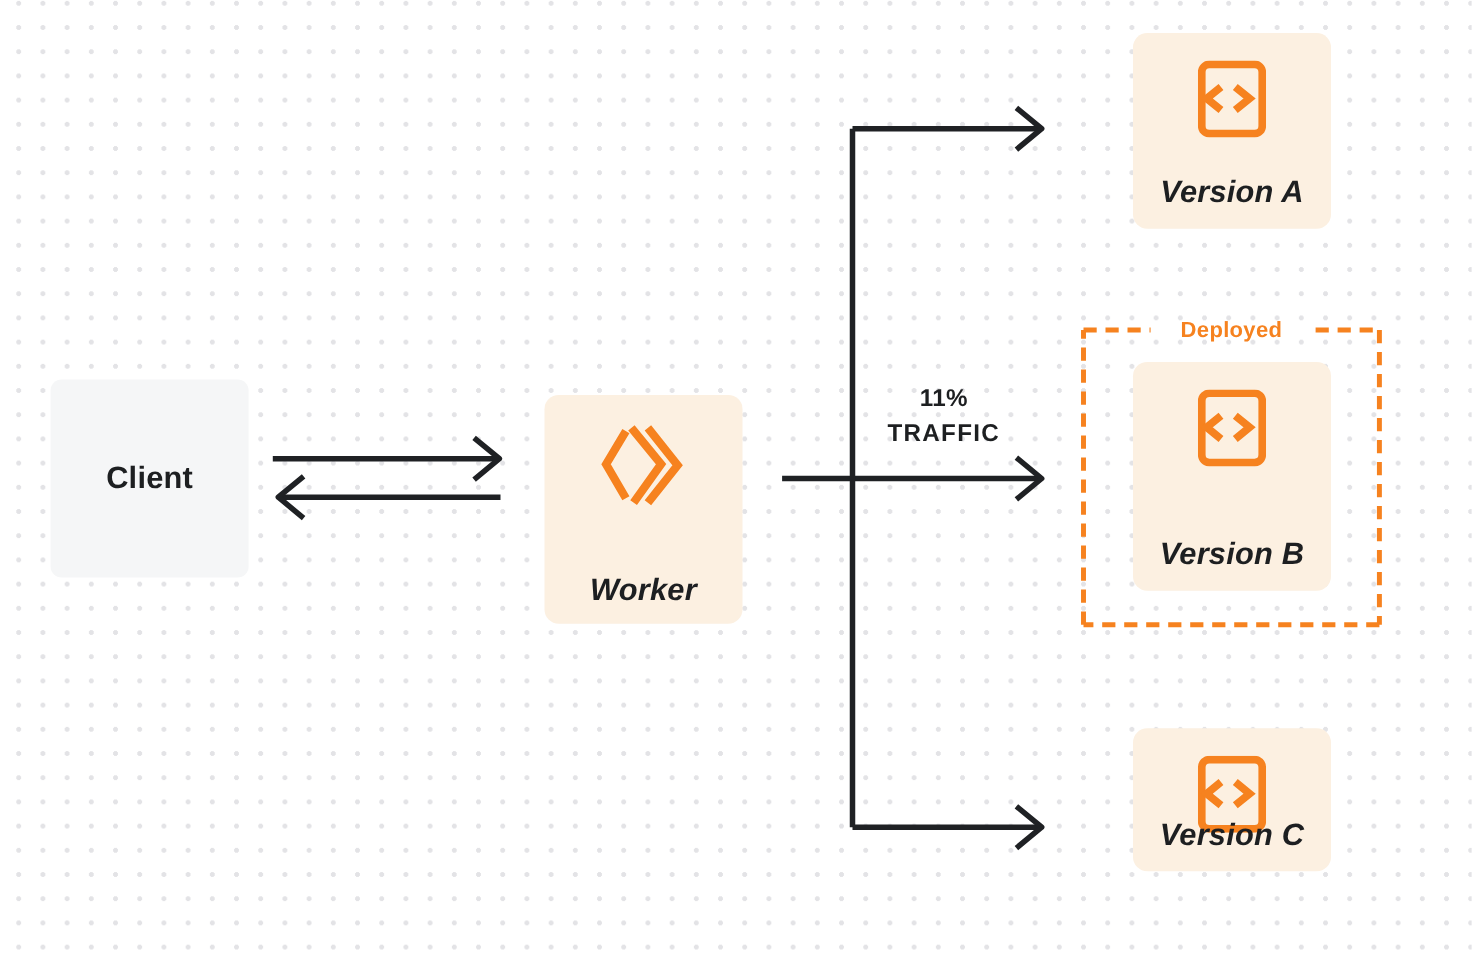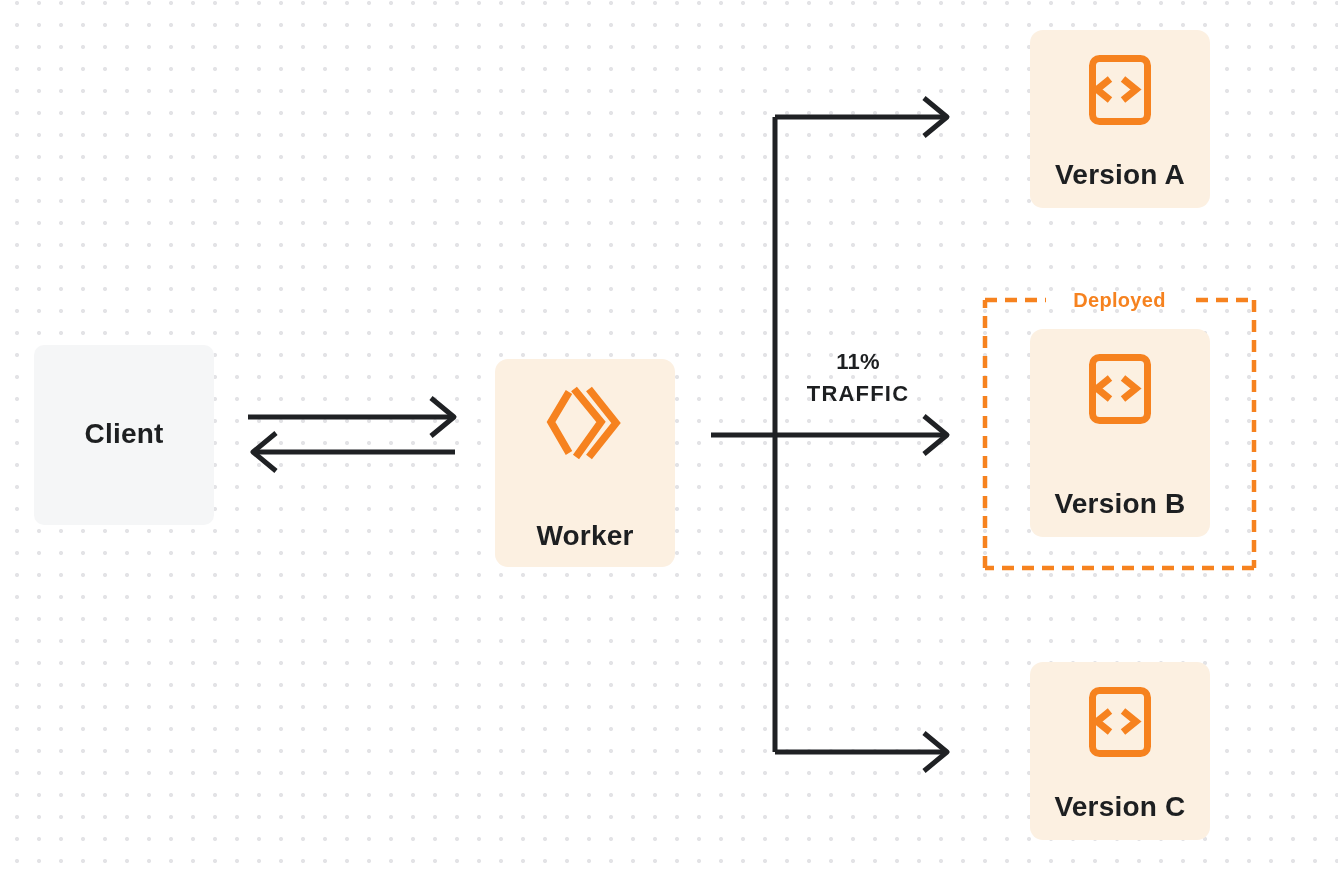--- a/index.html
+++ b/index.html
@@ -36,21 +36,21 @@
   .node-label {
     position: absolute;
     left: 0; right: 0;
     text-align: center;
     font-weight: 700;
     font-size: 28px;
     color: #1d1f21;
     letter-spacing: 0.2px;
   }
   .node-label--center { top: 50%; transform: translateY(-52%); }
-  .node-label--bottom { bottom: 17px; }
+  .node-label--bottom { bottom: 17px; font-style: italic; }
 
   .worker-logo  { margin-top: 24px; }
   .code-file    { margin-top: 25px; }
 
   .traffic-label {
     position: absolute;
     left: 786px; top: 351px;
     width: 144px;
     z-index: 3;
     text-align: center;
@@ -109,21 +109,21 @@
 
     <g stroke="#f6821f" stroke-width="4.5" stroke-dasharray="12 8">
       <path d="M985 300 L1046 300"></path>
       <path d="M1196 300 L1254 300"></path>
       <path d="M1254 300 L1254 568"></path>
       <path d="M1254 568 L985 568"></path>
       <path d="M985 568 L985 300"></path>
     </g>
   </svg>
 
-  <div class="node node--neutral" style="left:34px; top:345px; width:180px; height:180px;">
+  <div class="node node--neutral" style="left:46px; top:345px; width:180px; height:180px;">
     <div class="node-label node-label--center">Client</div>
   </div>
 
   <div class="node node--warm" style="left:495px; top:359px; width:180px; height:208px;">
     <svg class="worker-logo" width="80" height="80" viewBox="0 0 80 80" fill="none" xmlns="http://www.w3.org/2000/svg">
       <path d="M24 9 L6 39 L24 70" stroke="#f6821f" stroke-width="7.5" stroke-linejoin="miter"></path>
       <path d="M29 6 L56 39 L31 74" stroke="#f6821f" stroke-width="7.5" stroke-linejoin="miter"></path>
       <path d="M44 6 L71 40 L44 74" stroke="#f6821f" stroke-width="7.5" stroke-linejoin="miter"></path>
     </svg>
     <div class="node-label node-label--bottom" style="bottom:15px;">Worker</div>
@@ -140,21 +140,21 @@
 
   <div class="node node--warm" style="left:1030px; top:329px; width:180px; height:208px;">
     <svg class="code-file" width="62" height="70" viewBox="0 0 62 70" fill="none" xmlns="http://www.w3.org/2000/svg">
       <rect x="3.5" y="3.5" width="55" height="63" rx="7" stroke="#f6821f" stroke-width="7"></rect>
       <path d="M21 24 L8 34.5 L21 45" stroke="#f6821f" stroke-width="7" stroke-linejoin="miter"></path>
       <path d="M34 24 L47 34.5 L34 45" stroke="#f6821f" stroke-width="7" stroke-linejoin="miter"></path>
     </svg>
     <div class="node-label node-label--bottom">Version B</div>
   </div>
 
-  <div class="node node--warm" style="left:1030px; top:662px; width:180px; height:178px;">
+  <div class="node node--warm" style="left:1030px; top:662px; width:180px; height:130px;">
     <svg class="code-file" width="62" height="70" viewBox="0 0 62 70" fill="none" xmlns="http://www.w3.org/2000/svg">
       <rect x="3.5" y="3.5" width="55" height="63" rx="7" stroke="#f6821f" stroke-width="7"></rect>
       <path d="M21 24 L8 34.5 L21 45" stroke="#f6821f" stroke-width="7" stroke-linejoin="miter"></path>
       <path d="M34 24 L47 34.5 L34 45" stroke="#f6821f" stroke-width="7" stroke-linejoin="miter"></path>
     </svg>
     <div class="node-label node-label--bottom">Version C</div>
   </div>
 
   <div class="traffic-label">
     <div class="traffic-line1">11%</div>

